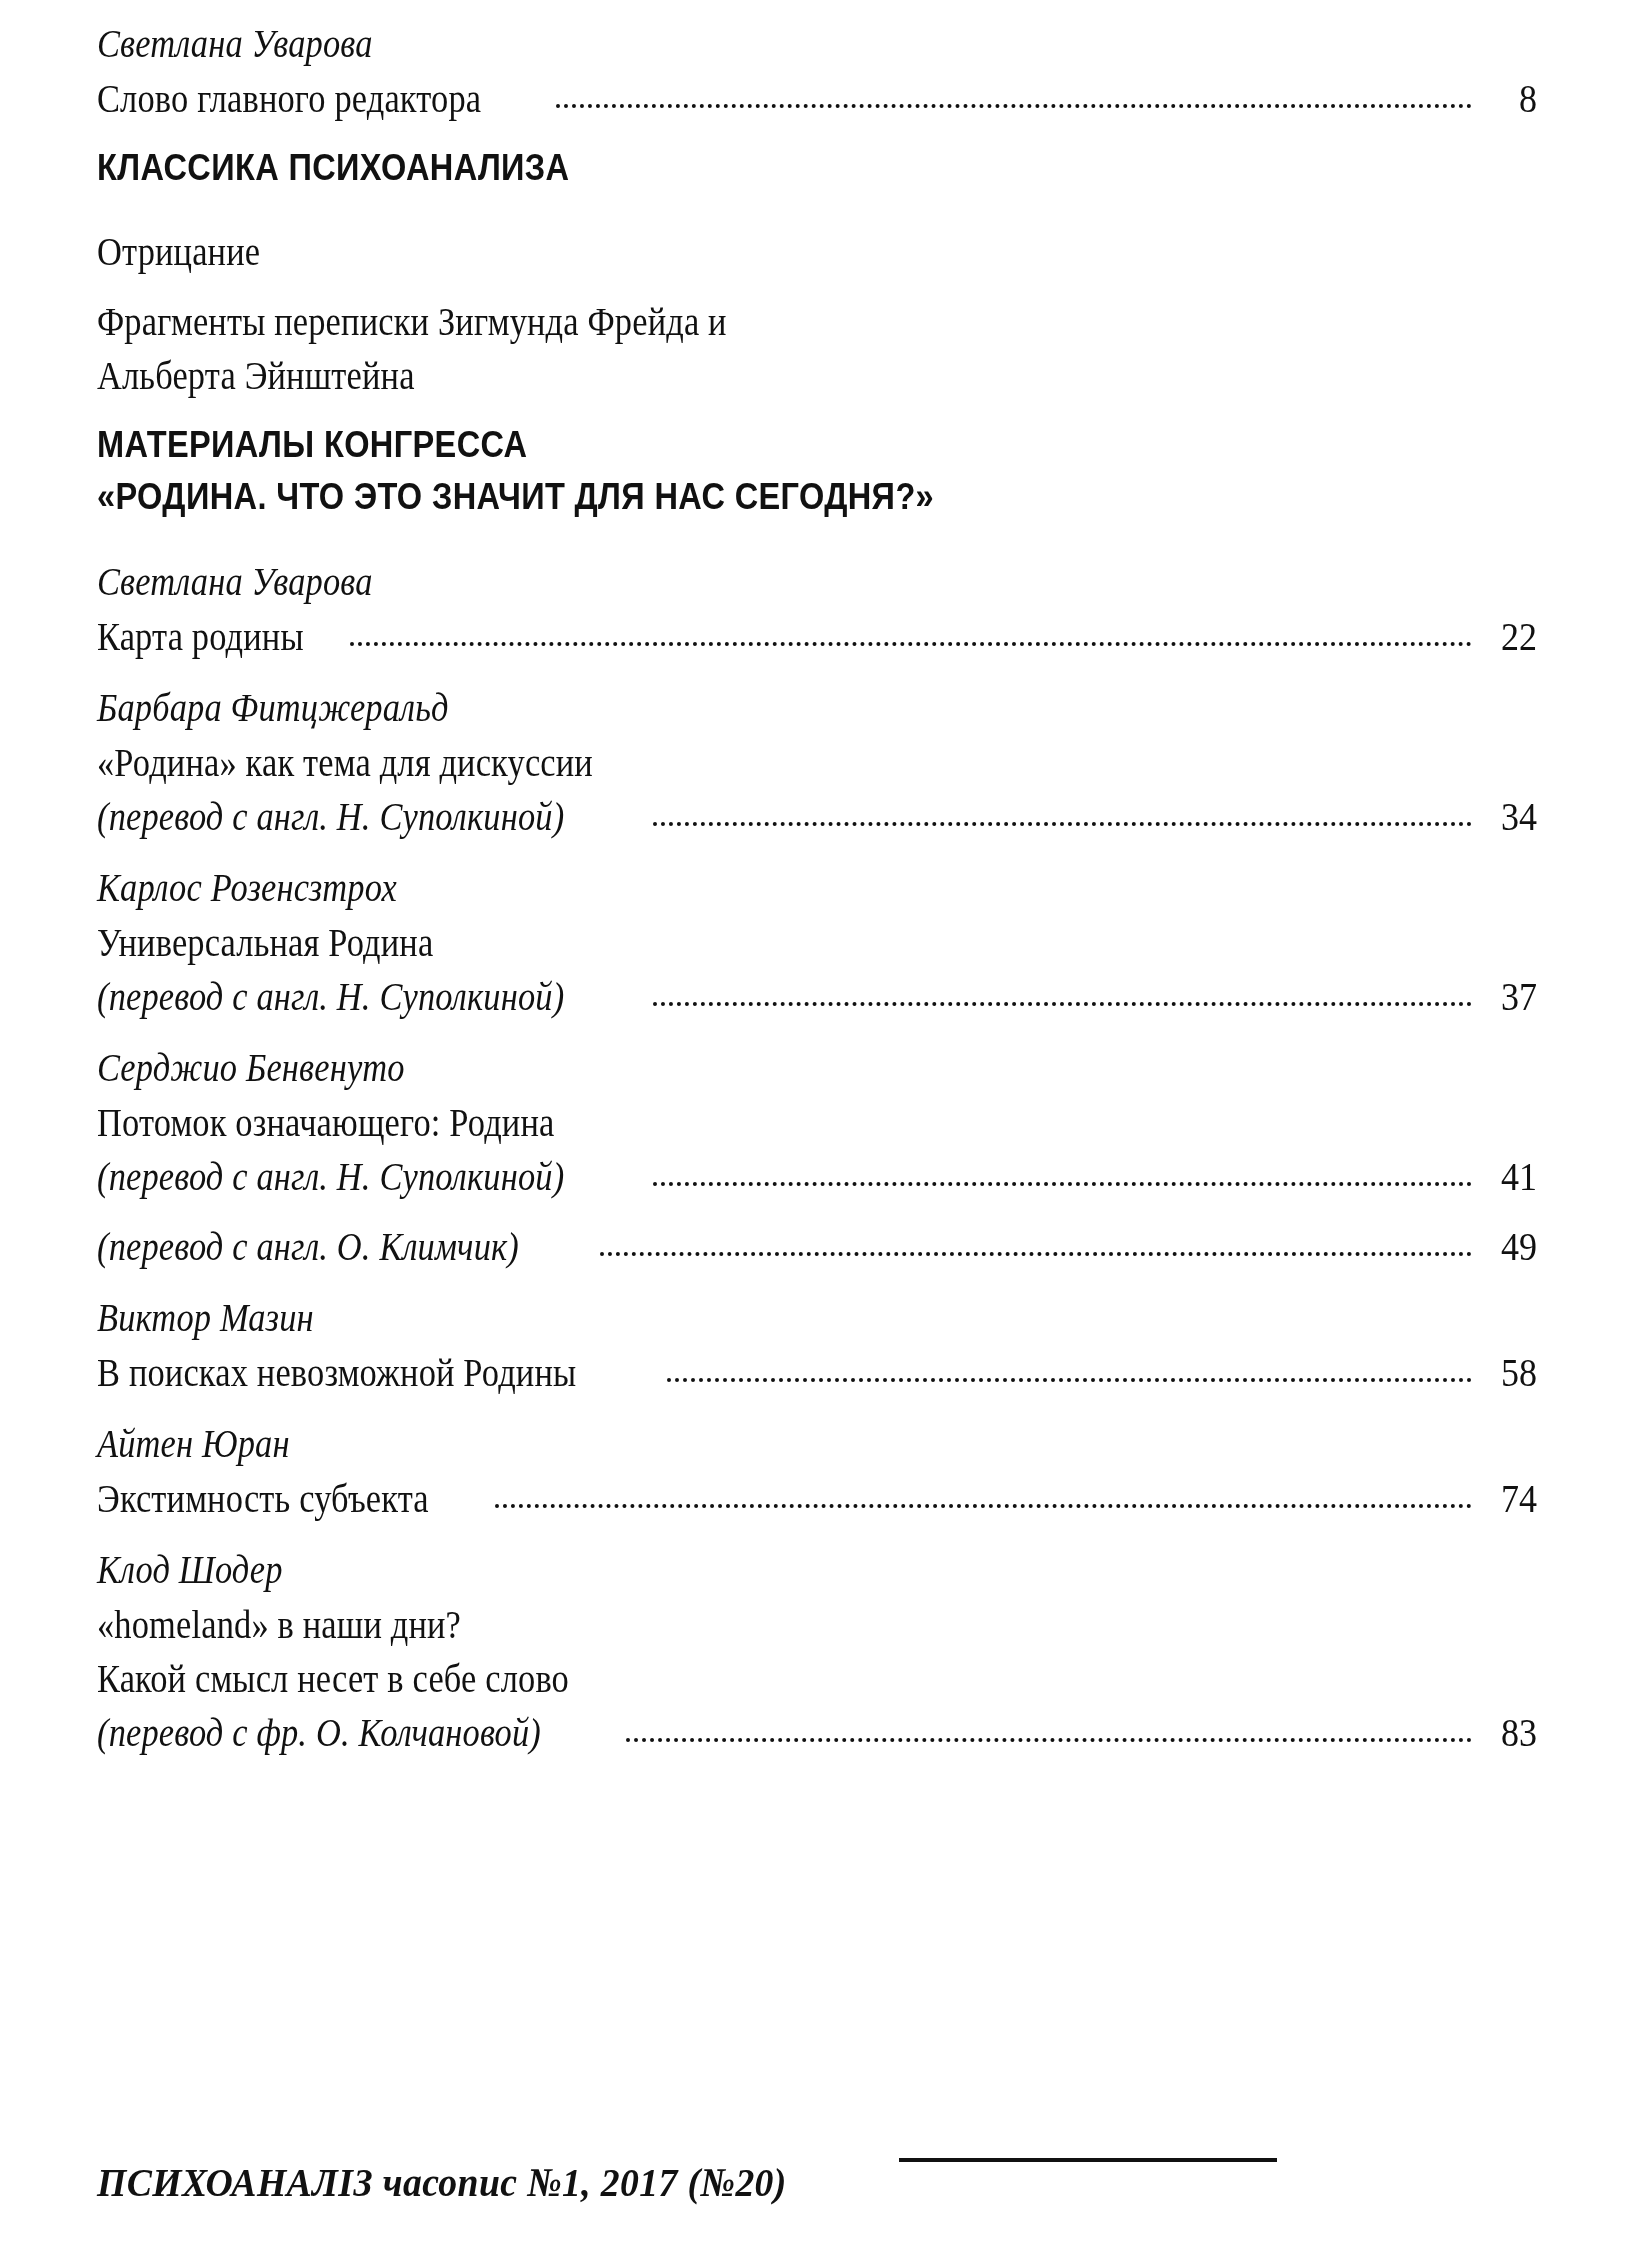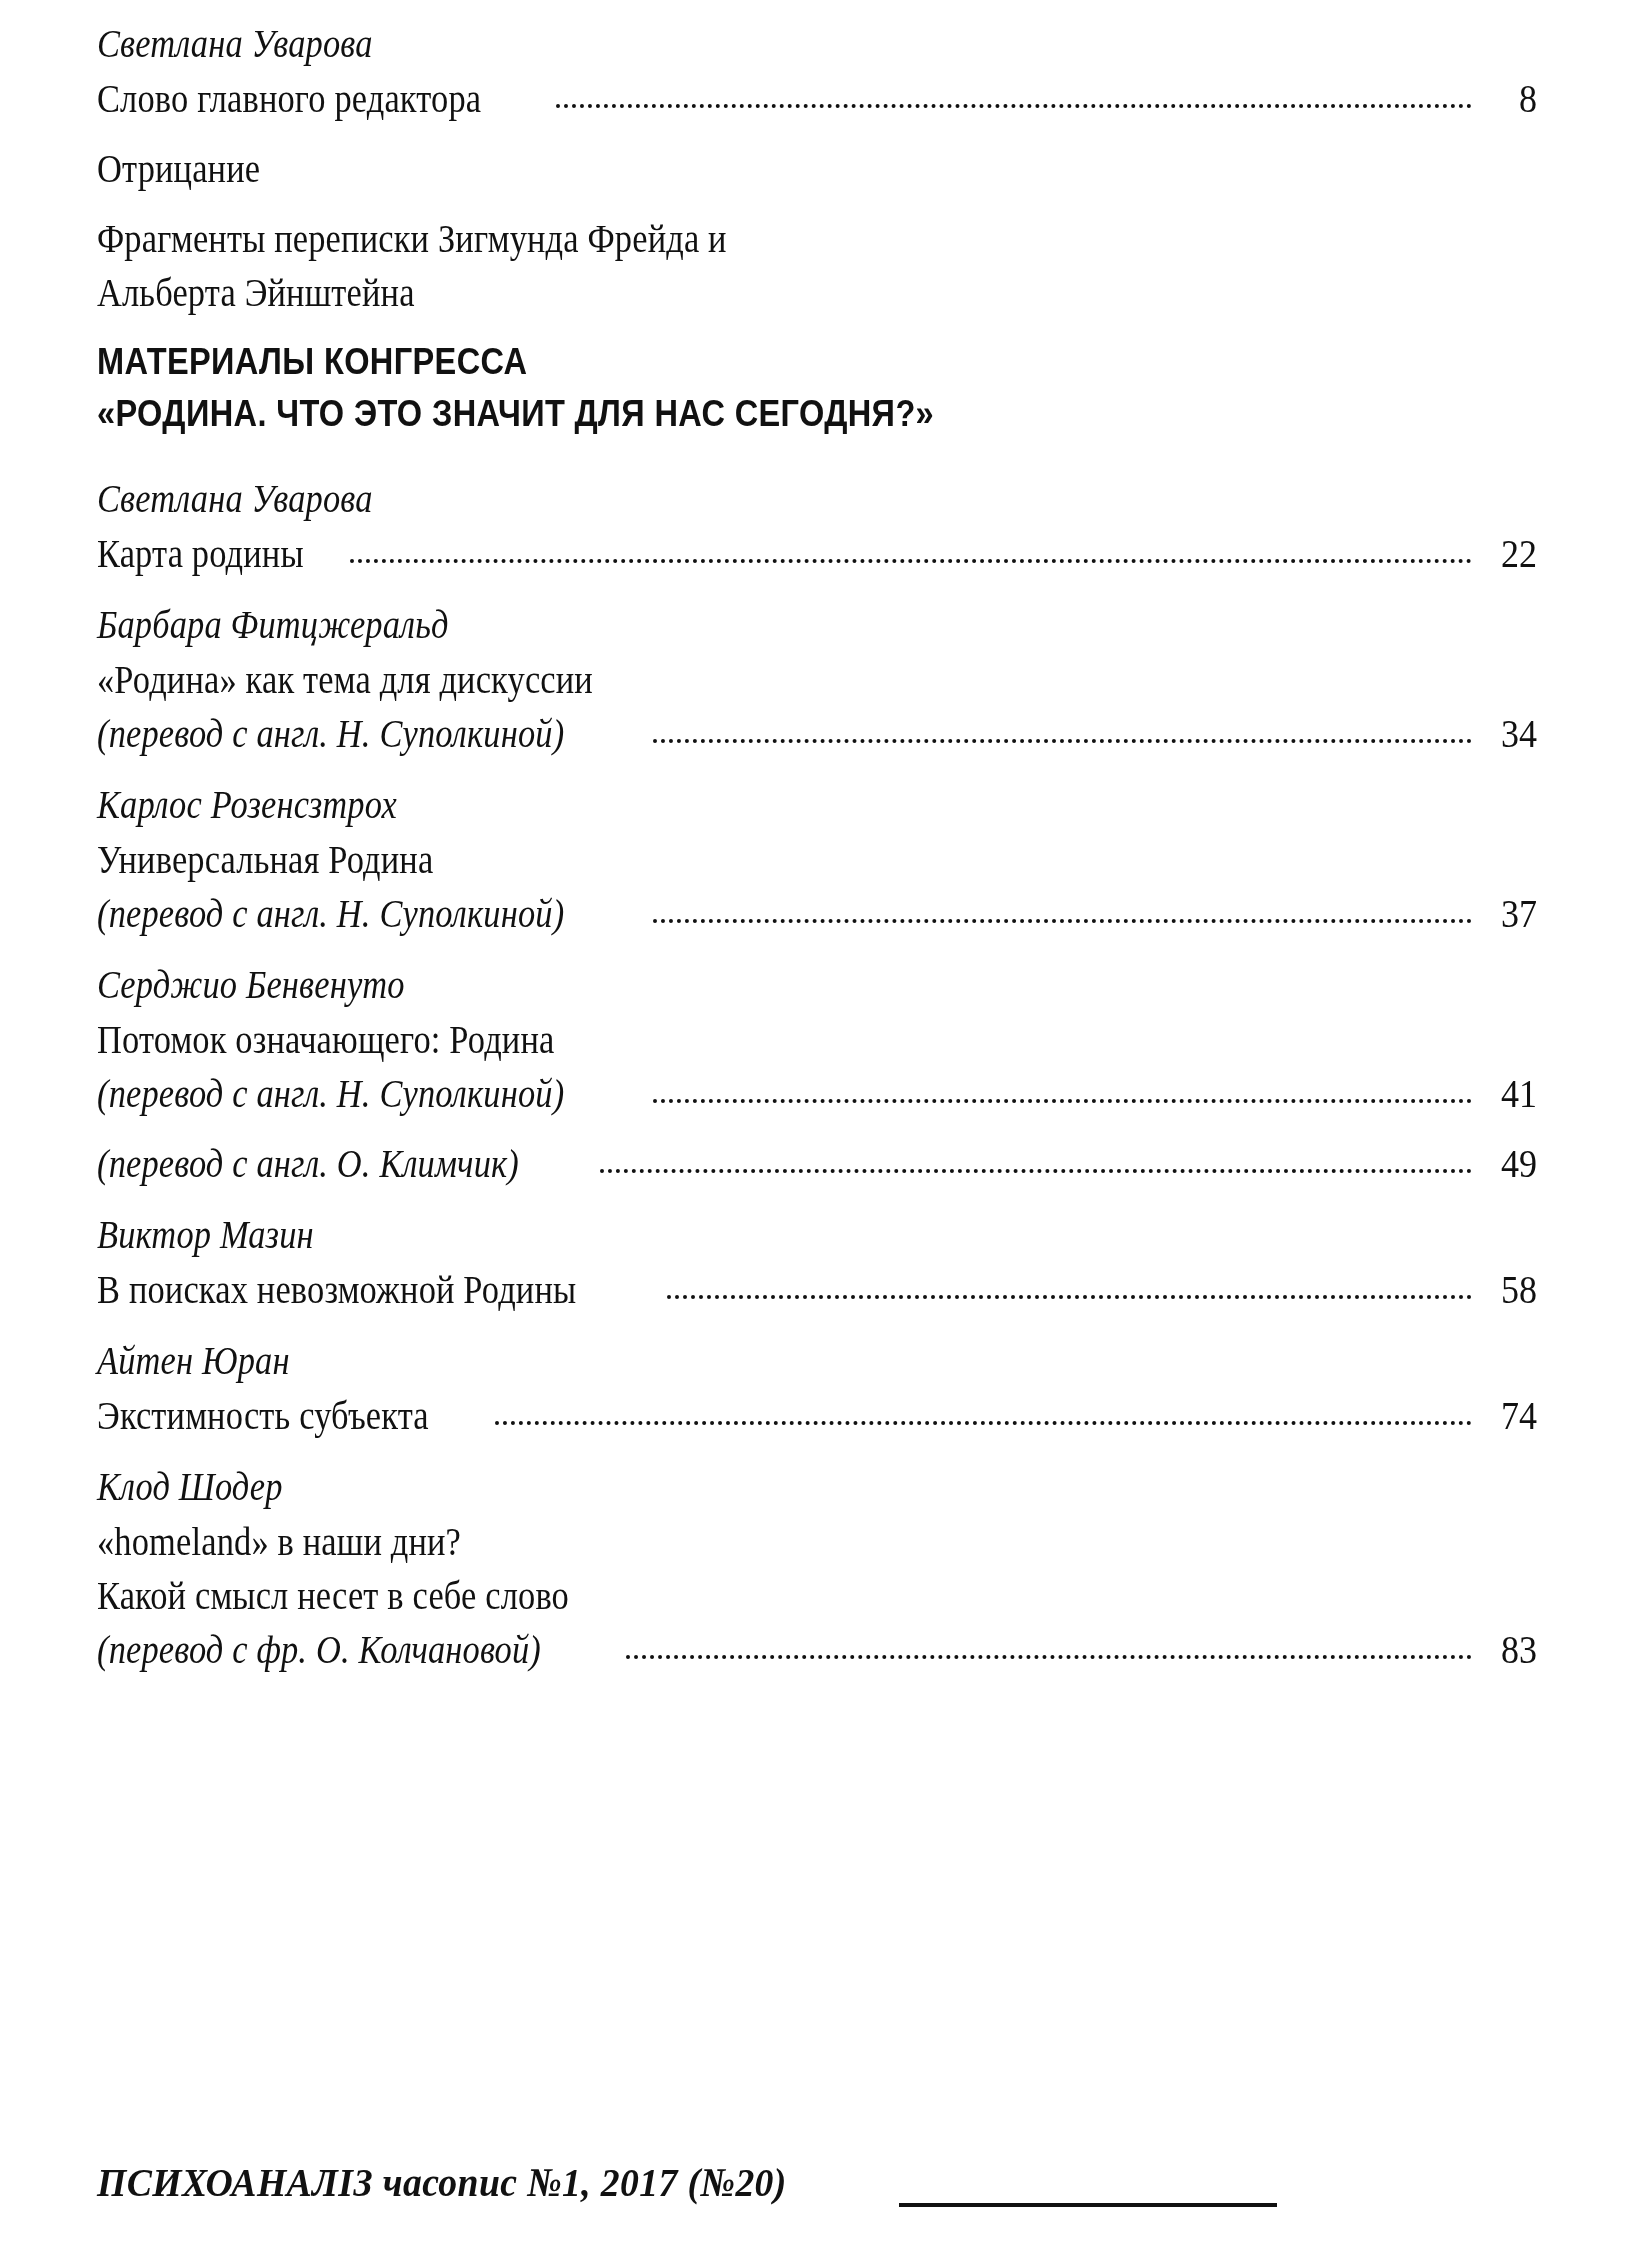--- a/index.html
+++ b/index.html
@@ -113,21 +113,21 @@
   .sp-sm { height: 16px; }
   .sp-md { height: 31px; }
 
   
   .footer {
     position: absolute;
     left: 97px;
     bottom: 50px;
     width: 1449px;
     display: flex;
-    align-items: flex-end;
+    align-items: flex-start;
   }
   .footer-title {
     flex: 0 0 auto;
     font-family: "Liberation Serif", "DejaVu Serif", serif;
     font-weight: 700;
     font-style: italic;
     font-size: 41px;
     line-height: 49px;
     letter-spacing: 0.4px;
     transform: scaleX(0.92);
@@ -154,20 +154,24 @@
           <span class="txt italic">Светлана Уварова</span>
         </div>
         <div class="line">
           <span class="txt roman">Слово главного редактора</span>
           <span class="leader"></span>
           <span class="pageno">8</span>
         </div>
         <div class="sp-sm"></div>
       </div>
       <div class="entry">
+        <div class="section-head">КЛАССИКА ПСИХОАНАЛИЗА</div>
+        <div class="sp-md"></div>
+      </div>
+      <div class="entry">
         <div class="line">
           <span class="txt roman">Отрицание</span>
         </div>
         <div class="sp-sm"></div>
       </div>
       <div class="entry">
         <div class="line">
           <span class="txt roman">Фрагменты переписки Зигмунда Фрейда и</span>
         </div>
         <div class="line">

